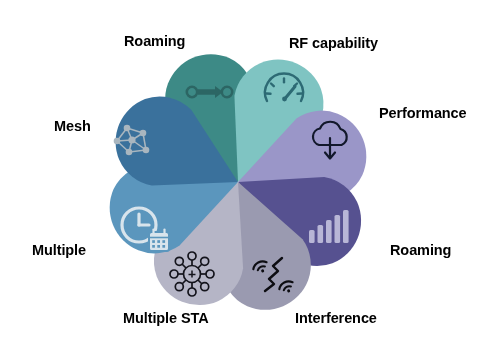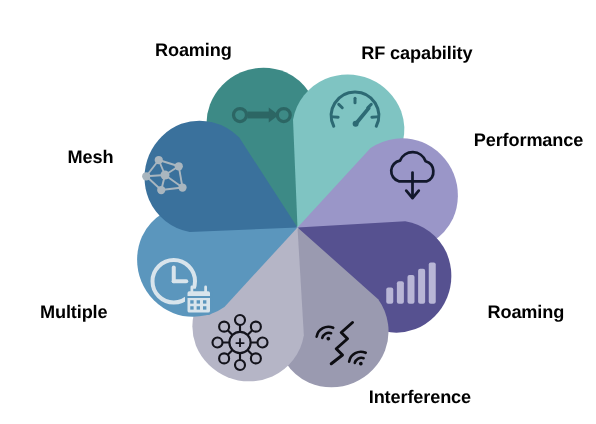--- a/index.html
+++ b/index.html
@@ -212,18 +212,19 @@
   <div class="petal-label lbl-roaming">Roaming</div>
 
   <div class="petal-label lbl-rf">RF capability</div>
 
   <div class="petal-label lbl-perf">Performance</div>
 
   <div class="petal-label lbl-coverage">Roaming</div>
 
   <div class="petal-label lbl-interf">Interference</div>
 
+  <div class="petal-label lbl-multista">Multiple STA</div>
 
   <div class="petal-label lbl-stability">Multiple</div>
 
   <div class="petal-label lbl-mesh">Mesh</div>
 
 </div>
 
 </body></html>

